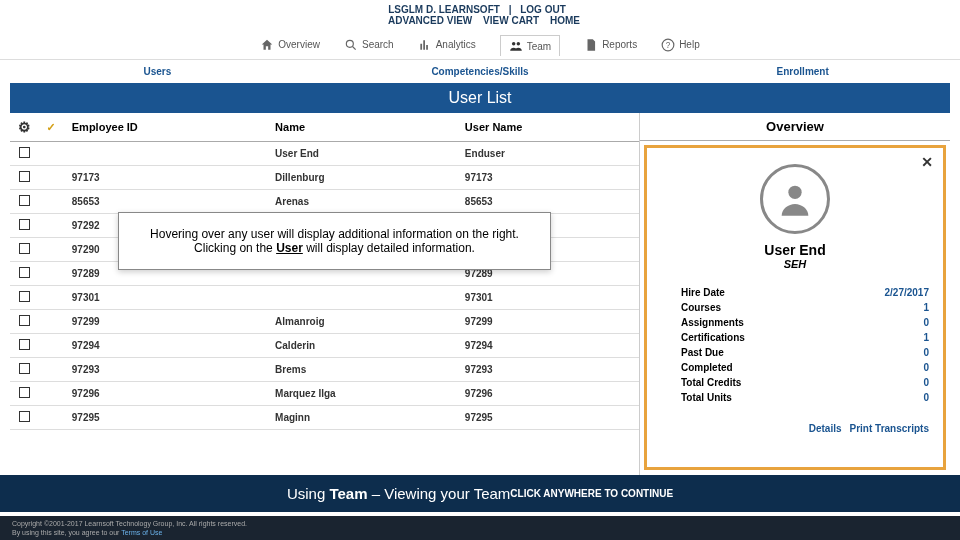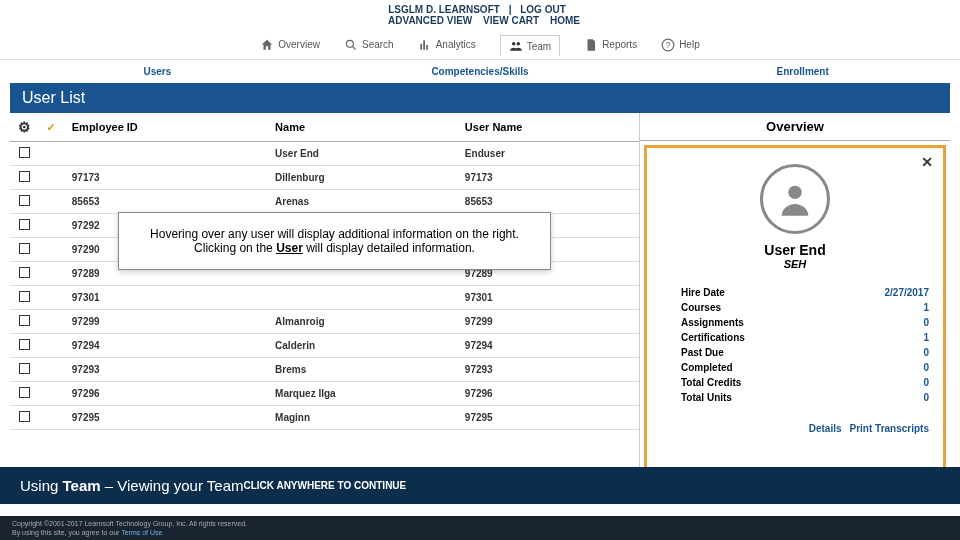--- a/index.html
+++ b/index.html
@@ -11,21 +11,21 @@
 
 .mainnav { display: flex; justify-content: center; align-items: center; padding: 4px 0; gap: 24px; border-bottom: 1px solid #ddd; }
 .mainnav .nav-item { display: flex; align-items: center; gap: 4px; font-size: 10px; color: #555; cursor: pointer; }
 .mainnav .nav-item.active { background: #fff; border: 1px solid #ccc; border-bottom: none; padding: 3px 8px; position: relative; top: 1px; }
 .mainnav .nav-item svg { width: 14px; height: 14px; fill: #666; }
 .mainnav .nav-item.active svg { fill: #333; }
 
 .subnav { display: flex; padding: 6px 0; font-size: 10px; font-weight: bold; color: #1a5490; gap: 8px; }
 .subnav div { flex: 1; text-align: center; cursor: pointer; }
 
-.userlist-bar { background: #1a5490; color: #fff; display: flex; align-items: center; justify-content: space-between; padding: 6px 12px; margin: 0 10px; }
+.userlist-bar { background: #1a5490; color: #fff; display: flex; align-items: center; justify-content: space-between; padding: 6px 12px; margin: 0 10px; flex-direction: column; }
 .userlist-bar h2 { font-size: 16px; font-weight: normal; }
 .userlist-bar .actions { display: flex; gap: 6px; align-items: center; font-size: 10px; }
 .userlist-bar .btn { background: #fff; color: #000; padding: 2px 8px; border: 1px solid #888; cursor: pointer; font-weight: bold; }
 .userlist-bar .btn.dark { background: #444; color: #fff; }
 .userlist-bar .btn.icon { padding: 2px 6px; }
 .userlist-bar .nav-link { color: #fff; cursor: pointer; }
 
 .content { display: flex; margin: 0 10px; height: 370px; }
 .table-area { flex: 1; overflow: hidden; border-right: 1px solid #ccc; }
 .panel-area { width: 310px; position: relative; }
@@ -47,21 +47,21 @@
 .profile-name { text-align: center; font-size: 14px; font-weight: bold; }
 .profile-sub { text-align: center; font-size: 11px; font-style: italic; font-weight: bold; margin-bottom: 15px; }
 .stat-row { display: flex; justify-content: space-between; font-size: 10px; padding: 2px 0; font-weight: bold; }
 .stat-row .label { color: #000; margin-left: 20px; }
 .stat-row .value { color: #1a5490; }
 .card-links { text-align: right; margin-top: 18px; font-size: 10px; font-weight: bold; color: #1a5490; }
 .card-links span { margin-left: 8px; cursor: pointer; }
 
 .tooltip { position: absolute; top: 212px; left: 118px; width: 433px; background: #fff; border: 1px solid #888; padding: 14px 20px; font-size: 12px; text-align: center; z-index: 10; box-shadow: 0 2px 6px rgba(0,0,0,0.2); }
 
-.footer-bar { position: absolute; bottom: 36px; left: 0; right: 0; background: #0d2d4d; color: #fff; padding: 10px 20px; display: flex; justify-content: flex-start; align-items: center; }
+.footer-bar { position: absolute; bottom: 28px; left: 0; right: 0; background: #0d2d4d; color: #fff; padding: 10px 20px; display: flex; justify-content: center; align-items: center; }
 .footer-bar .title { font-size: 15px; }
 .footer-bar .title b { font-weight: bold; }
 .footer-bar .cta { font-size: 10px; font-weight: bold; }
 
 .legal { position: absolute; bottom: 0; left: 0; right: 0; background: #1a2430; color: #aaa; font-size: 7px; padding: 3px 12px; line-height: 1.3; }
 .legal a { color: #6ab0e8; }
 </style>
 </head>
 <body>
 

